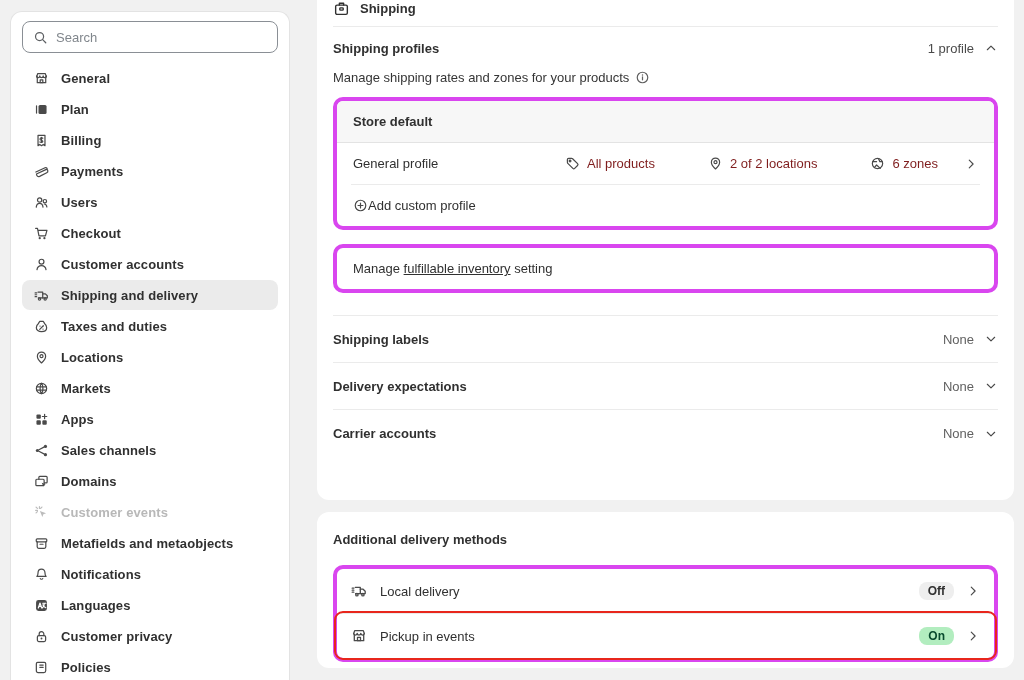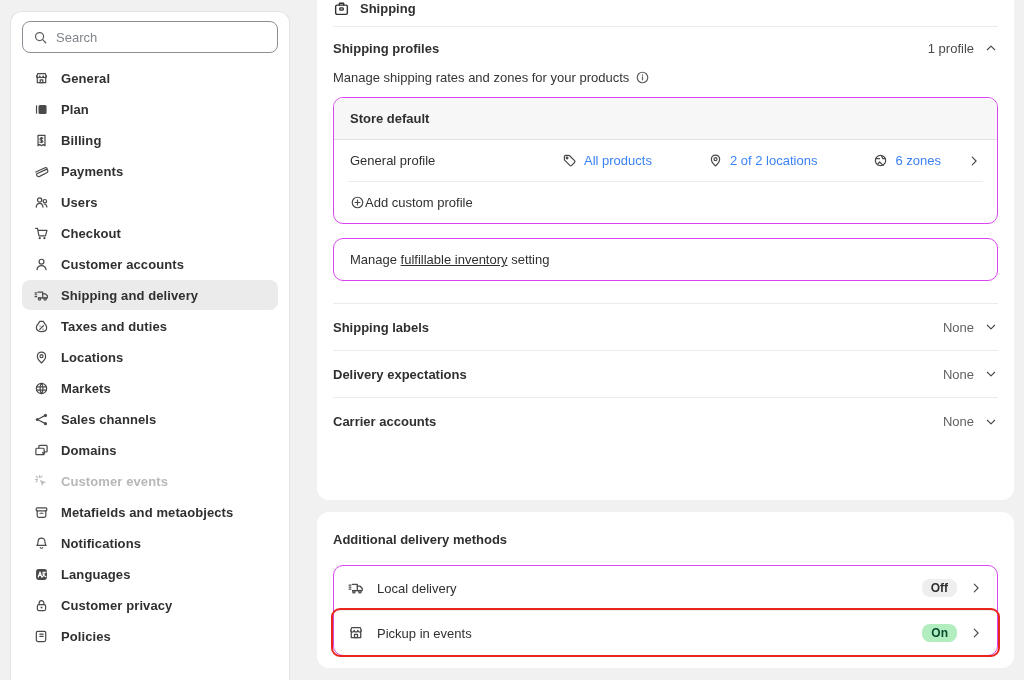--- a/index.html
+++ b/index.html
@@ -31,28 +31,28 @@
   .card { position:absolute; left:317px; width:697px; background:#fff; border-radius:12px; }
   .card1 { top:-30px; height:530px; padding:28px 16px 0; overflow:hidden; }
   .hr { height:1px; background:#ebebeb; }
   .page-head { display:flex; align-items:center; gap:10px; height:20px; color:#303030; }
   .page-head .ttl { font-size:13px; font-weight:700; }
   .sect-head { display:flex; align-items:center; justify-content:space-between; margin-top:8px; height:26px; }
   .sect-head .ttl { font-size:13px; font-weight:700; }
   .sect-head .right { display:flex; align-items:center; gap:10px; color:#4a4a4a; cursor:pointer; }
   .sect-head .cnt { font-size:13px; color:#4a4a4a; }
   .desc { display:flex; align-items:flex-end; gap:6px; margin-top:4px; font-size:13px; color:#353535; height:20px; }
-  .box { border:1px solid #d946ef; border-radius:10px; }
+  .box { border:4px solid #d946ef; border-radius:10px; }
   .store-card { margin-top:12px; overflow:hidden; }
   .store-card .hd { background:#f7f7f7; border-bottom:1px solid #e3e3e3; padding:13px 16px;
     font-size:13px; font-weight:700; }
   .profile-row { display:flex; align-items:center; padding:13px 16px; cursor:pointer; }
   .profile-row .p-name { width:212px; font-size:13px; }
   .profile-row .metas { flex:1; display:flex; align-items:center; justify-content:space-between; }
-  .meta { display:flex; align-items:center; gap:7px; font-size:13px; color:#3b82f6; }
+  .meta { display:flex; align-items:center; gap:7px; font-size:13px; color:#7f1d1d; }
   .meta .icw, .row-left .icw { color:#4a4a4a; display:flex; }
   .profile-row .chev { margin-left:26px; color:#4a4a4a; display:flex; }
   .hr.inset { margin:0 14px; }
   .add-row { display:flex; align-items:center; padding:13px 16px; font-size:13px; cursor:pointer; color:#303030; }
   .add-row .icw { color:#4a4a4a; display:flex; }
   .inv-box { margin-top:14px; padding:13px 16px; font-size:13px; border-radius:10px; }
   .inv-box a { color:#303030; text-decoration:underline; cursor:pointer; }
   .big-hr { margin-top:22px; }
   .setting-row { height:47px; display:flex; align-items:center; justify-content:space-between;
     border-bottom:1px solid #ebebeb; cursor:pointer; }
@@ -196,20 +196,31 @@
           <svg class="ic" width="15" height="15" viewBox="0 0 16 16">
             <circle cx="8" cy="8" r="5.5"></circle>
             <path d="M8 2.5c-2 1.9-2 9.1 0 11M8 2.5c2 1.9 2 9.1 0 11M2.8 6.3h10.4M2.8 9.7h10.4"></path>
           </svg>
         </span>
       <span class="lbl">Markets</span>
     </div>
     <div class="nav-item">
       <span class="icw">
           <svg class="ic" width="15" height="15" viewBox="0 0 16 16">
+            <rect class="f" x="2.6" y="2.6" width="4.7" height="4.7" rx="1.1"></rect>
+            <rect class="f" x="2.6" y="8.9" width="4.7" height="4.7" rx="1.1"></rect>
+            <rect class="f" x="8.9" y="8.9" width="4.7" height="4.7" rx="1.1"></rect>
+            <path d="M11.3 2.4v4.7M8.9 4.8h4.7" stroke-width="1.6"></path>
+          </svg>
+        </span>
+      <span class="lbl">Apps</span>
+    </div>
+    <div class="nav-item">
+      <span class="icw">
+          <svg class="ic" width="15" height="15" viewBox="0 0 16 16">
             <circle class="f" cx="3.6" cy="8" r="1.7"></circle>
             <circle class="f" cx="12.2" cy="3.6" r="1.7"></circle>
             <circle class="f" cx="12.2" cy="12.4" r="1.7"></circle>
             <path d="M5.2 7.2 10.6 4.4M5.2 8.8l5.4 2.8"></path>
           </svg>
         </span>
       <span class="lbl">Sales channels</span>
     </div>
     <div class="nav-item">
       <span class="icw">

